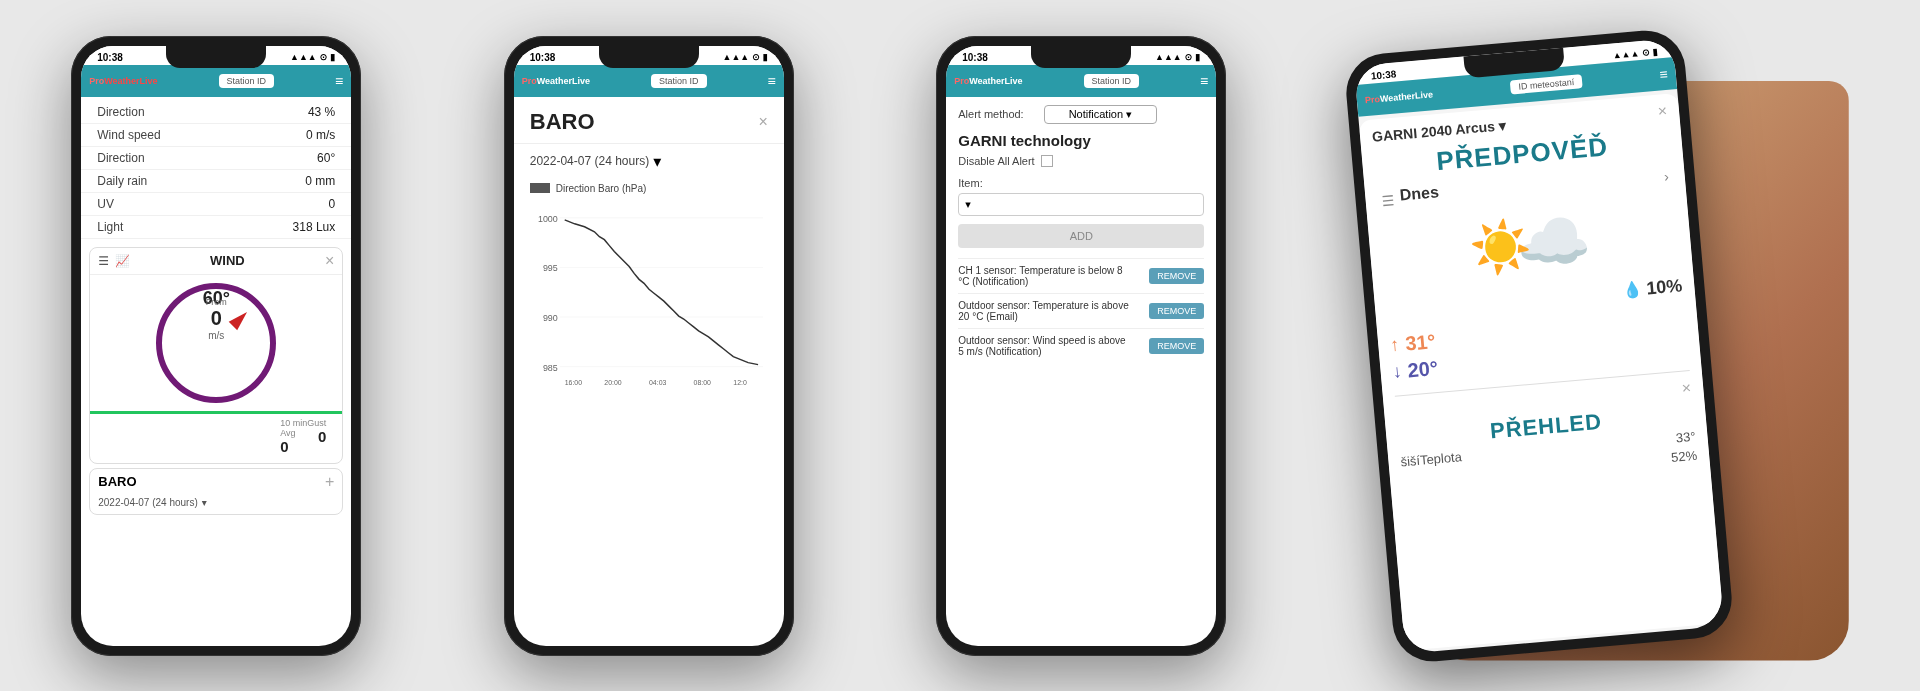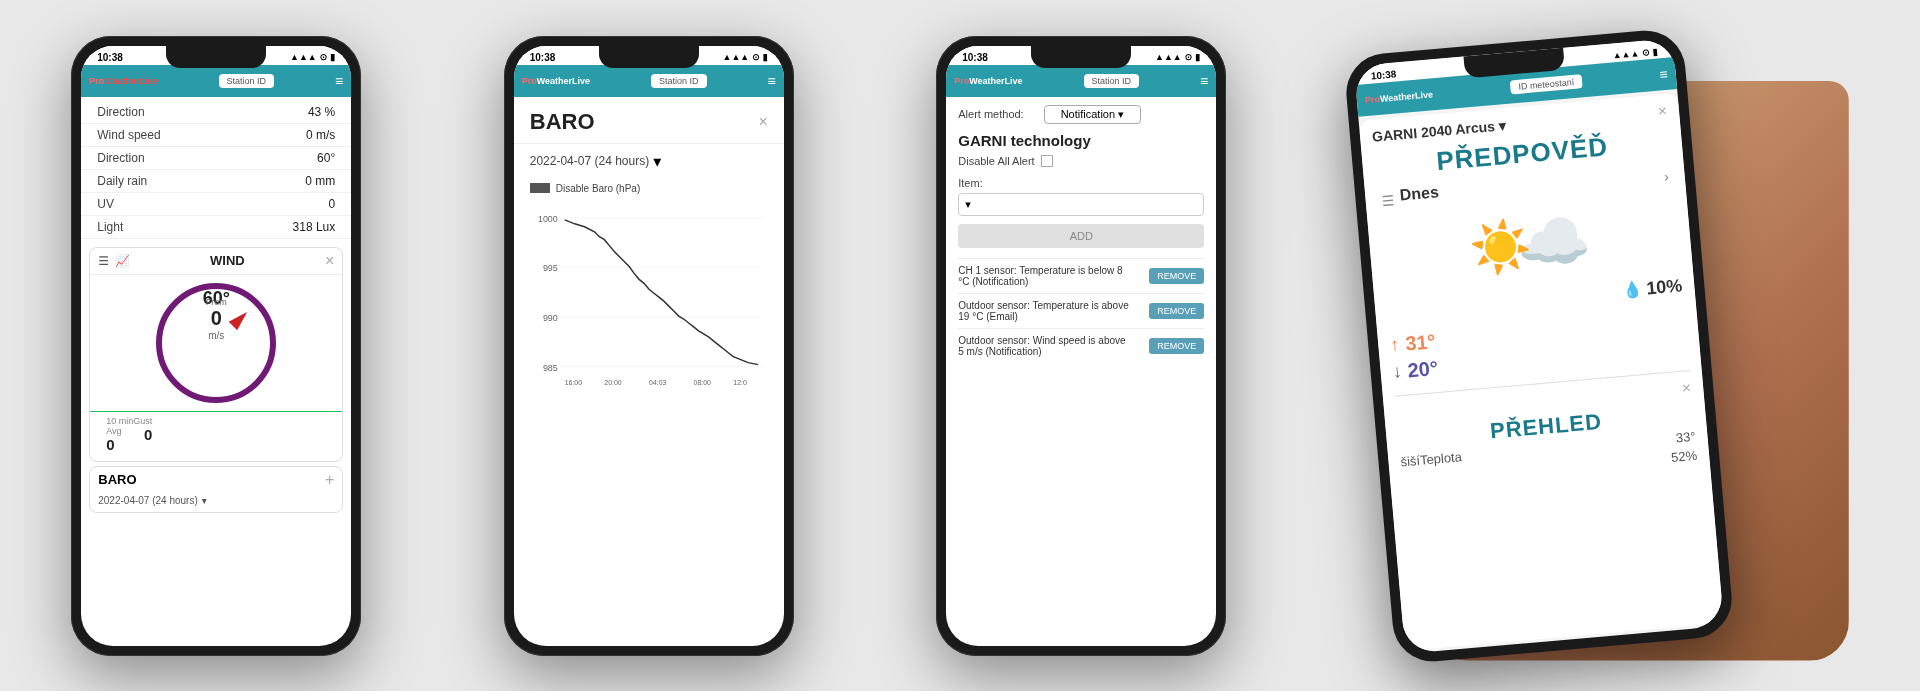--- a/index.html
+++ b/index.html
@@ -186,23 +186,23 @@
       right: 24px;
       width: 0;
       height: 0;
       border-left: 6px solid transparent;
       border-right: 6px solid transparent;
       border-bottom: 20px solid #cc2222;
       transform: rotate(45deg);
     }
     .wind-footer {
       display: flex;
-      justify-content: flex-start;
+      justify-content: flex-end;
       padding: 4px 16px 8px;
-      border-top: 1px solid #22c55e;
+      border-top: 3px solid #22c55e;
     }
     .wind-stat {
       text-align: left;
     }
     .wind-stat-label {
       font-size: 9px;
       color: #888;
     }
     .wind-stat-value {
       font-size: 15px;
@@ -288,21 +288,21 @@
       margin-bottom: 8px;
     }
     .alert-method-label {
       font-size: 11px;
       color: #444;
     }
     .alert-method-btn {
       background: #fff;
       border: 1px solid #aaa;
       border-radius: 4px;
-      padding: 2px 16px;
+      padding: 2px 24px;
       font-size: 11px;
       display: flex;
       align-items: center;
       gap: 3px;
     }
     .alert-title {
       font-size: 15px;
       font-weight: 700;
       color: #222;
       margin-bottom: 6px;
@@ -634,21 +634,21 @@
     <div class="baro-full-header">
       <span class="baro-full-title">BARO</span>
       <span class="close-x">×</span>
     </div>
     <div class="baro-date-row">
       <span class="baro-date-text">2022-04-07 (24 hours)</span>
       <span>▾</span>
     </div>
     <div class="baro-legend">
       <div class="baro-legend-color"></div>
-      <span class="baro-legend-text">Disable Baro (hPa)</span>
+      <span class="baro-legend-text">Direction Baro (hPa)</span>
     </div>
     <div class="chart-area">
       <svg class="chart-svg" viewBox="0 0 240 200">
 
         <text x="28" y="20" font-size="9" fill="#666" text-anchor="end">1000</text>
         <text x="28" y="70" font-size="9" fill="#666" text-anchor="end">995</text>
         <text x="28" y="120" font-size="9" fill="#666" text-anchor="end">990</text>
         <text x="28" y="170" font-size="9" fill="#666" text-anchor="end">985</text>
 
         <line x1="30" y1="16" x2="235" y2="16" stroke="#eee" stroke-width="0.5"></line>
@@ -702,21 +702,21 @@
       <div class="item-label">Item:</div>
       <div class="item-select">
         <span>▾</span>
       </div>
       <button class="add-btn">ADD</button>
       <div class="alert-item">
         <span class="alert-item-text">CH 1 sensor: Temperature is below 8 °C (Notification)</span>
         <button class="remove-btn">REMOVE</button>
       </div>
       <div class="alert-item">
-        <span class="alert-item-text">Outdoor sensor: Temperature is above 19 °C (Email)</span>
+        <span class="alert-item-text">Outdoor sensor: Temperature is above 20 °C (Email)</span>
         <button class="remove-btn">REMOVE</button>
       </div>
       <div class="alert-item">
         <span class="alert-item-text">Outdoor sensor: Wind speed is above 5 m/s (Notification)</span>
         <button class="remove-btn">REMOVE</button>
       </div>
     </div>
   </div>
 </div>
 

